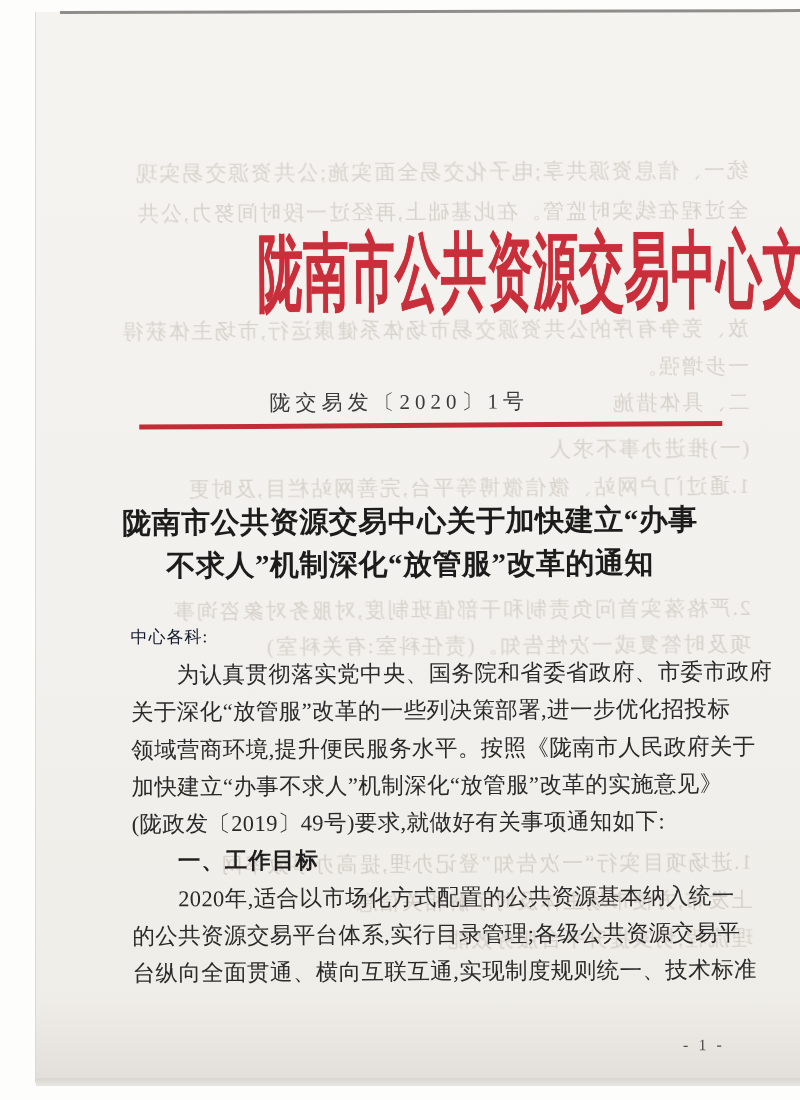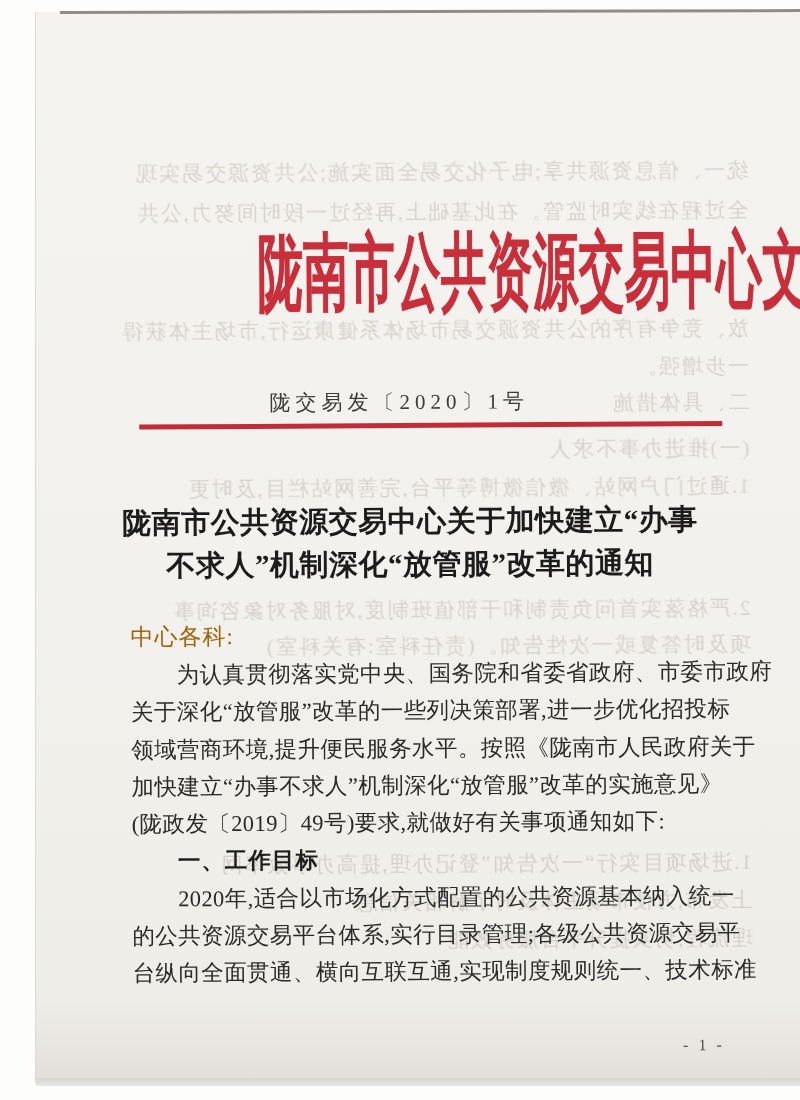--- a/index.html
+++ b/index.html
@@ -49,21 +49,21 @@
   }
   .red-rule{position:absolute;left:140px;top:423px;width:583px;height:5px;background:#c22c37;}
 
   .doc-title{
     position:absolute;left:40px;top:500px;width:740px;text-align:center;
     font-weight:bold;font-size:29px;line-height:43px;color:#1c1c1c;
     letter-spacing:0.5px;
   }
   .addressee{
     position:absolute;left:130px;top:617px;
-    font-size:23px;line-height:37px;color:#a16207;letter-spacing:1px;
+    font-size:17px;line-height:37px;color:#0f172a;letter-spacing:1px;
   }
   .body-block{
     position:absolute;left:130px;top:655px;width:596px;
     font-size:22.5px;line-height:37.3px;color:#2a2a2a;letter-spacing:0.4px;
   }
   .body-line{white-space:nowrap;}
   .indent{padding-left:46px;}
   .heading{font-weight:bold;letter-spacing:1px;color:#1e1e1e;}
   .page-number{
     position:absolute;left:680px;top:1038px;

